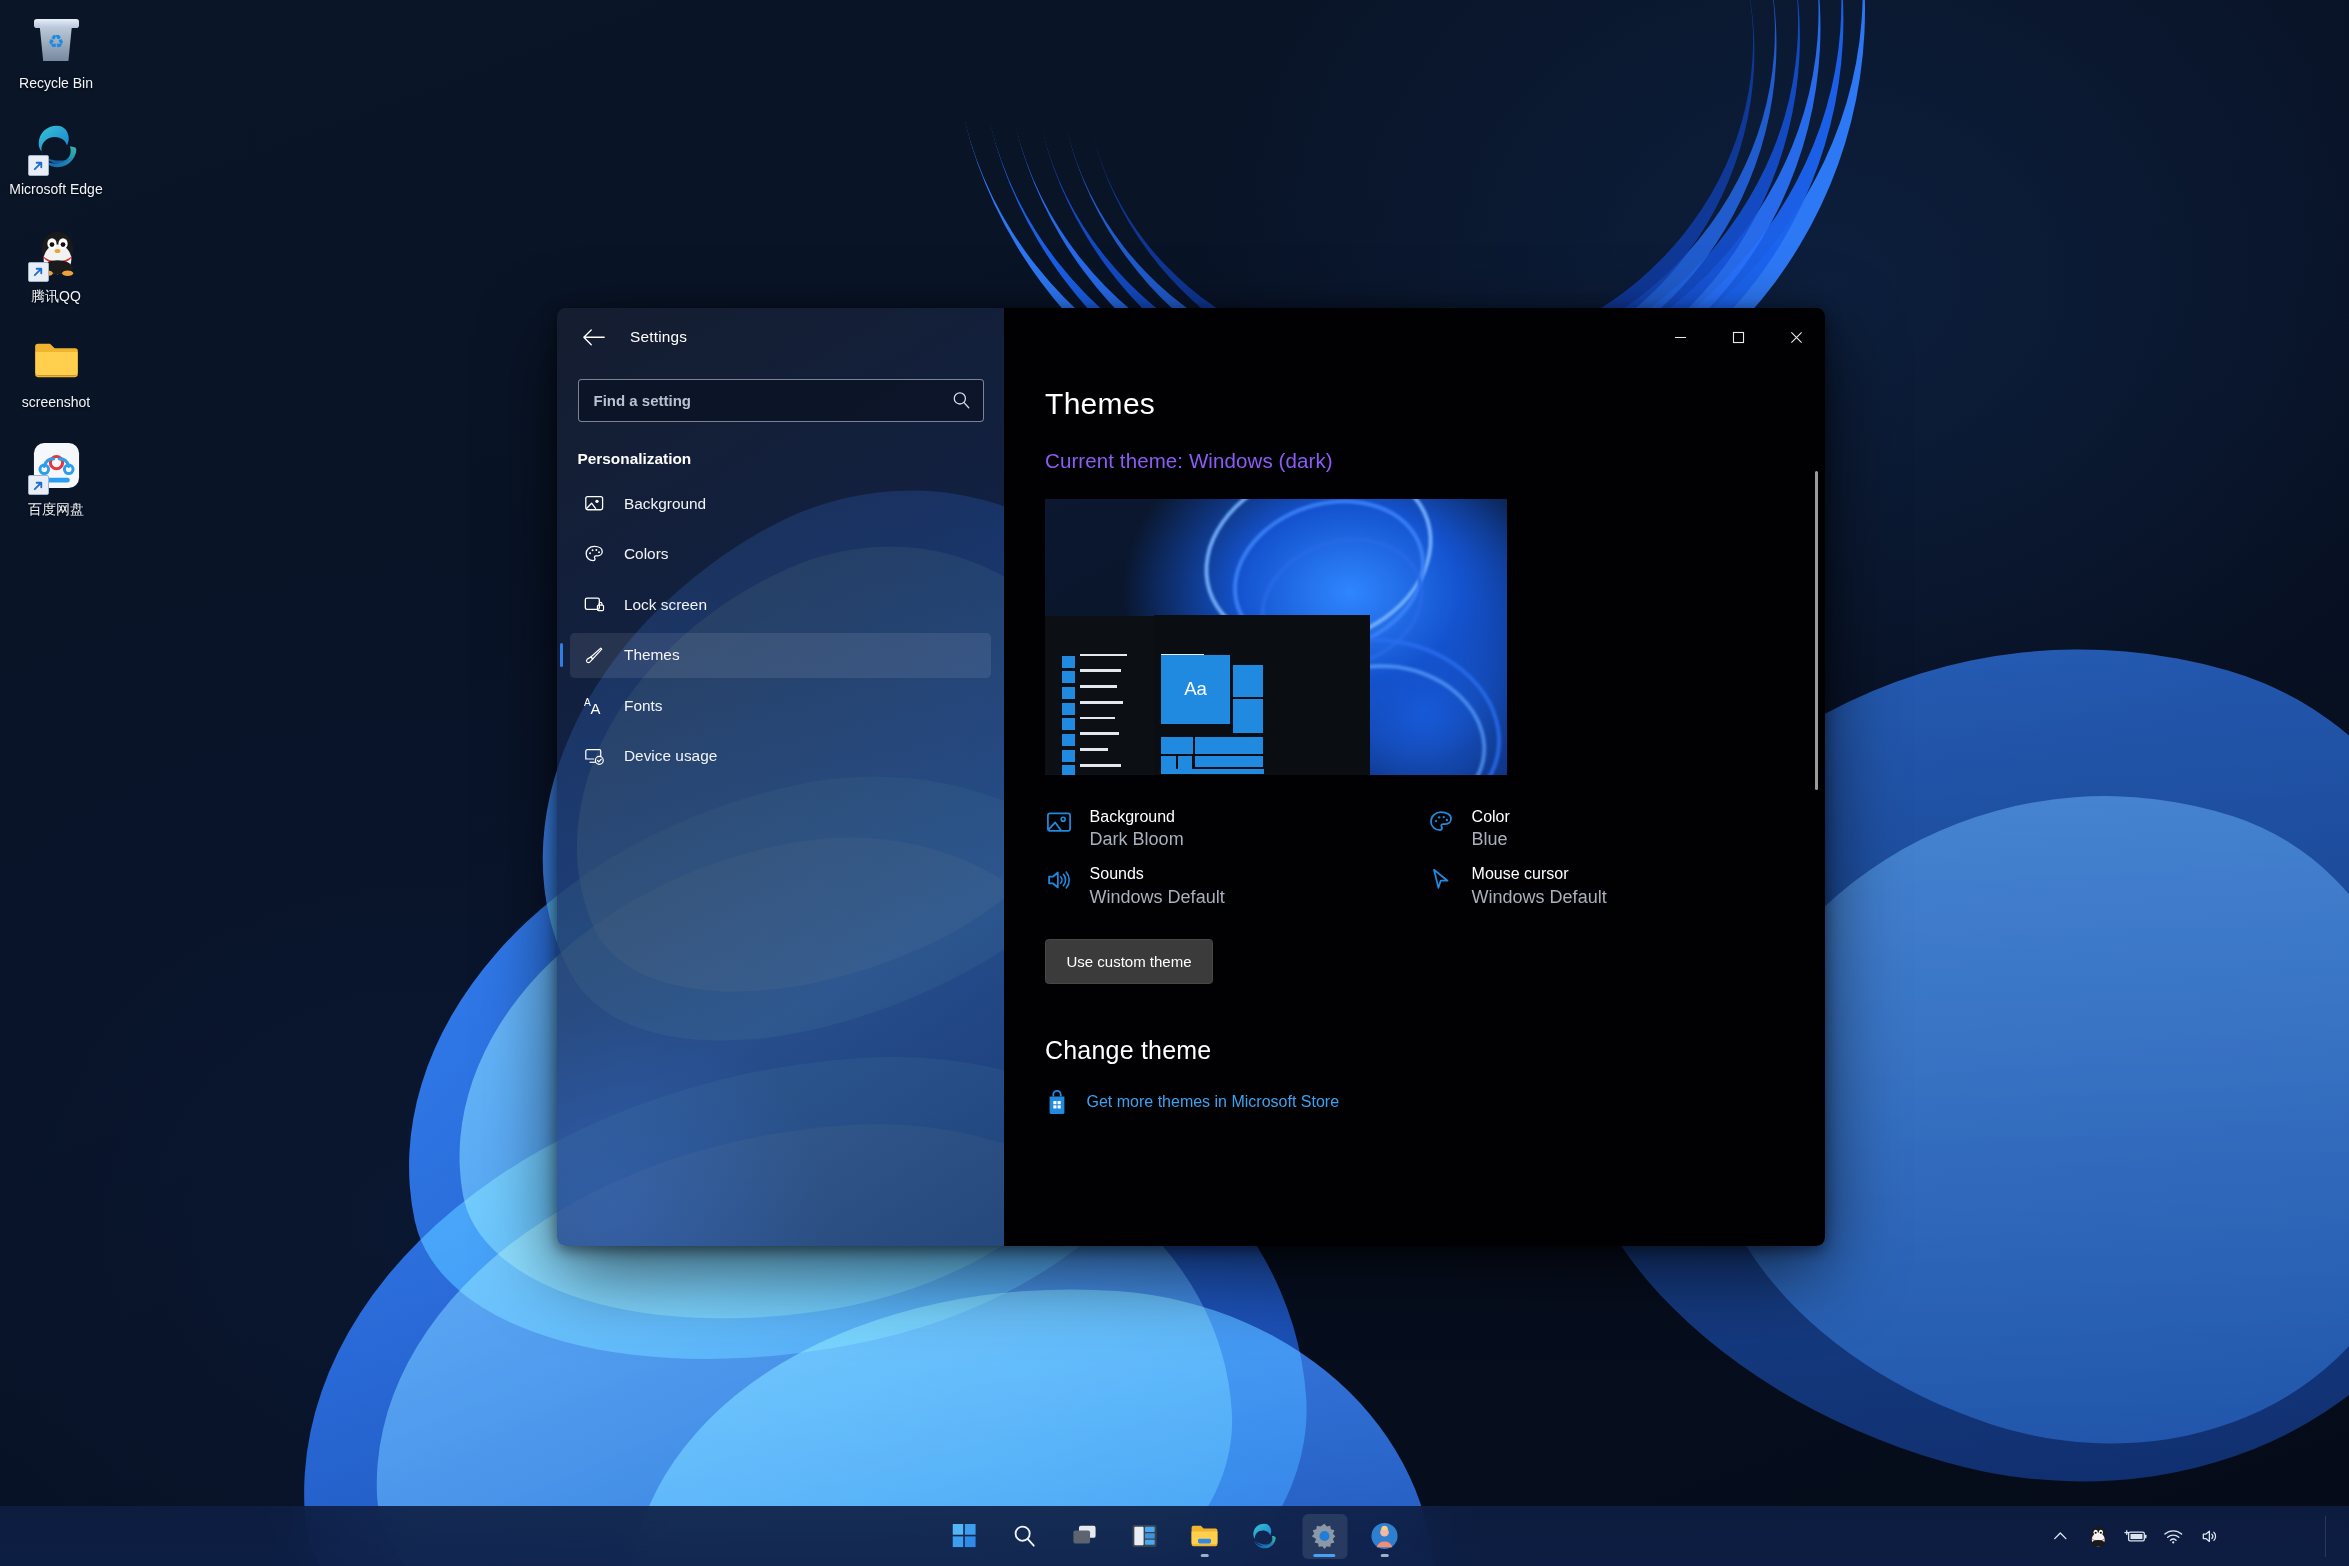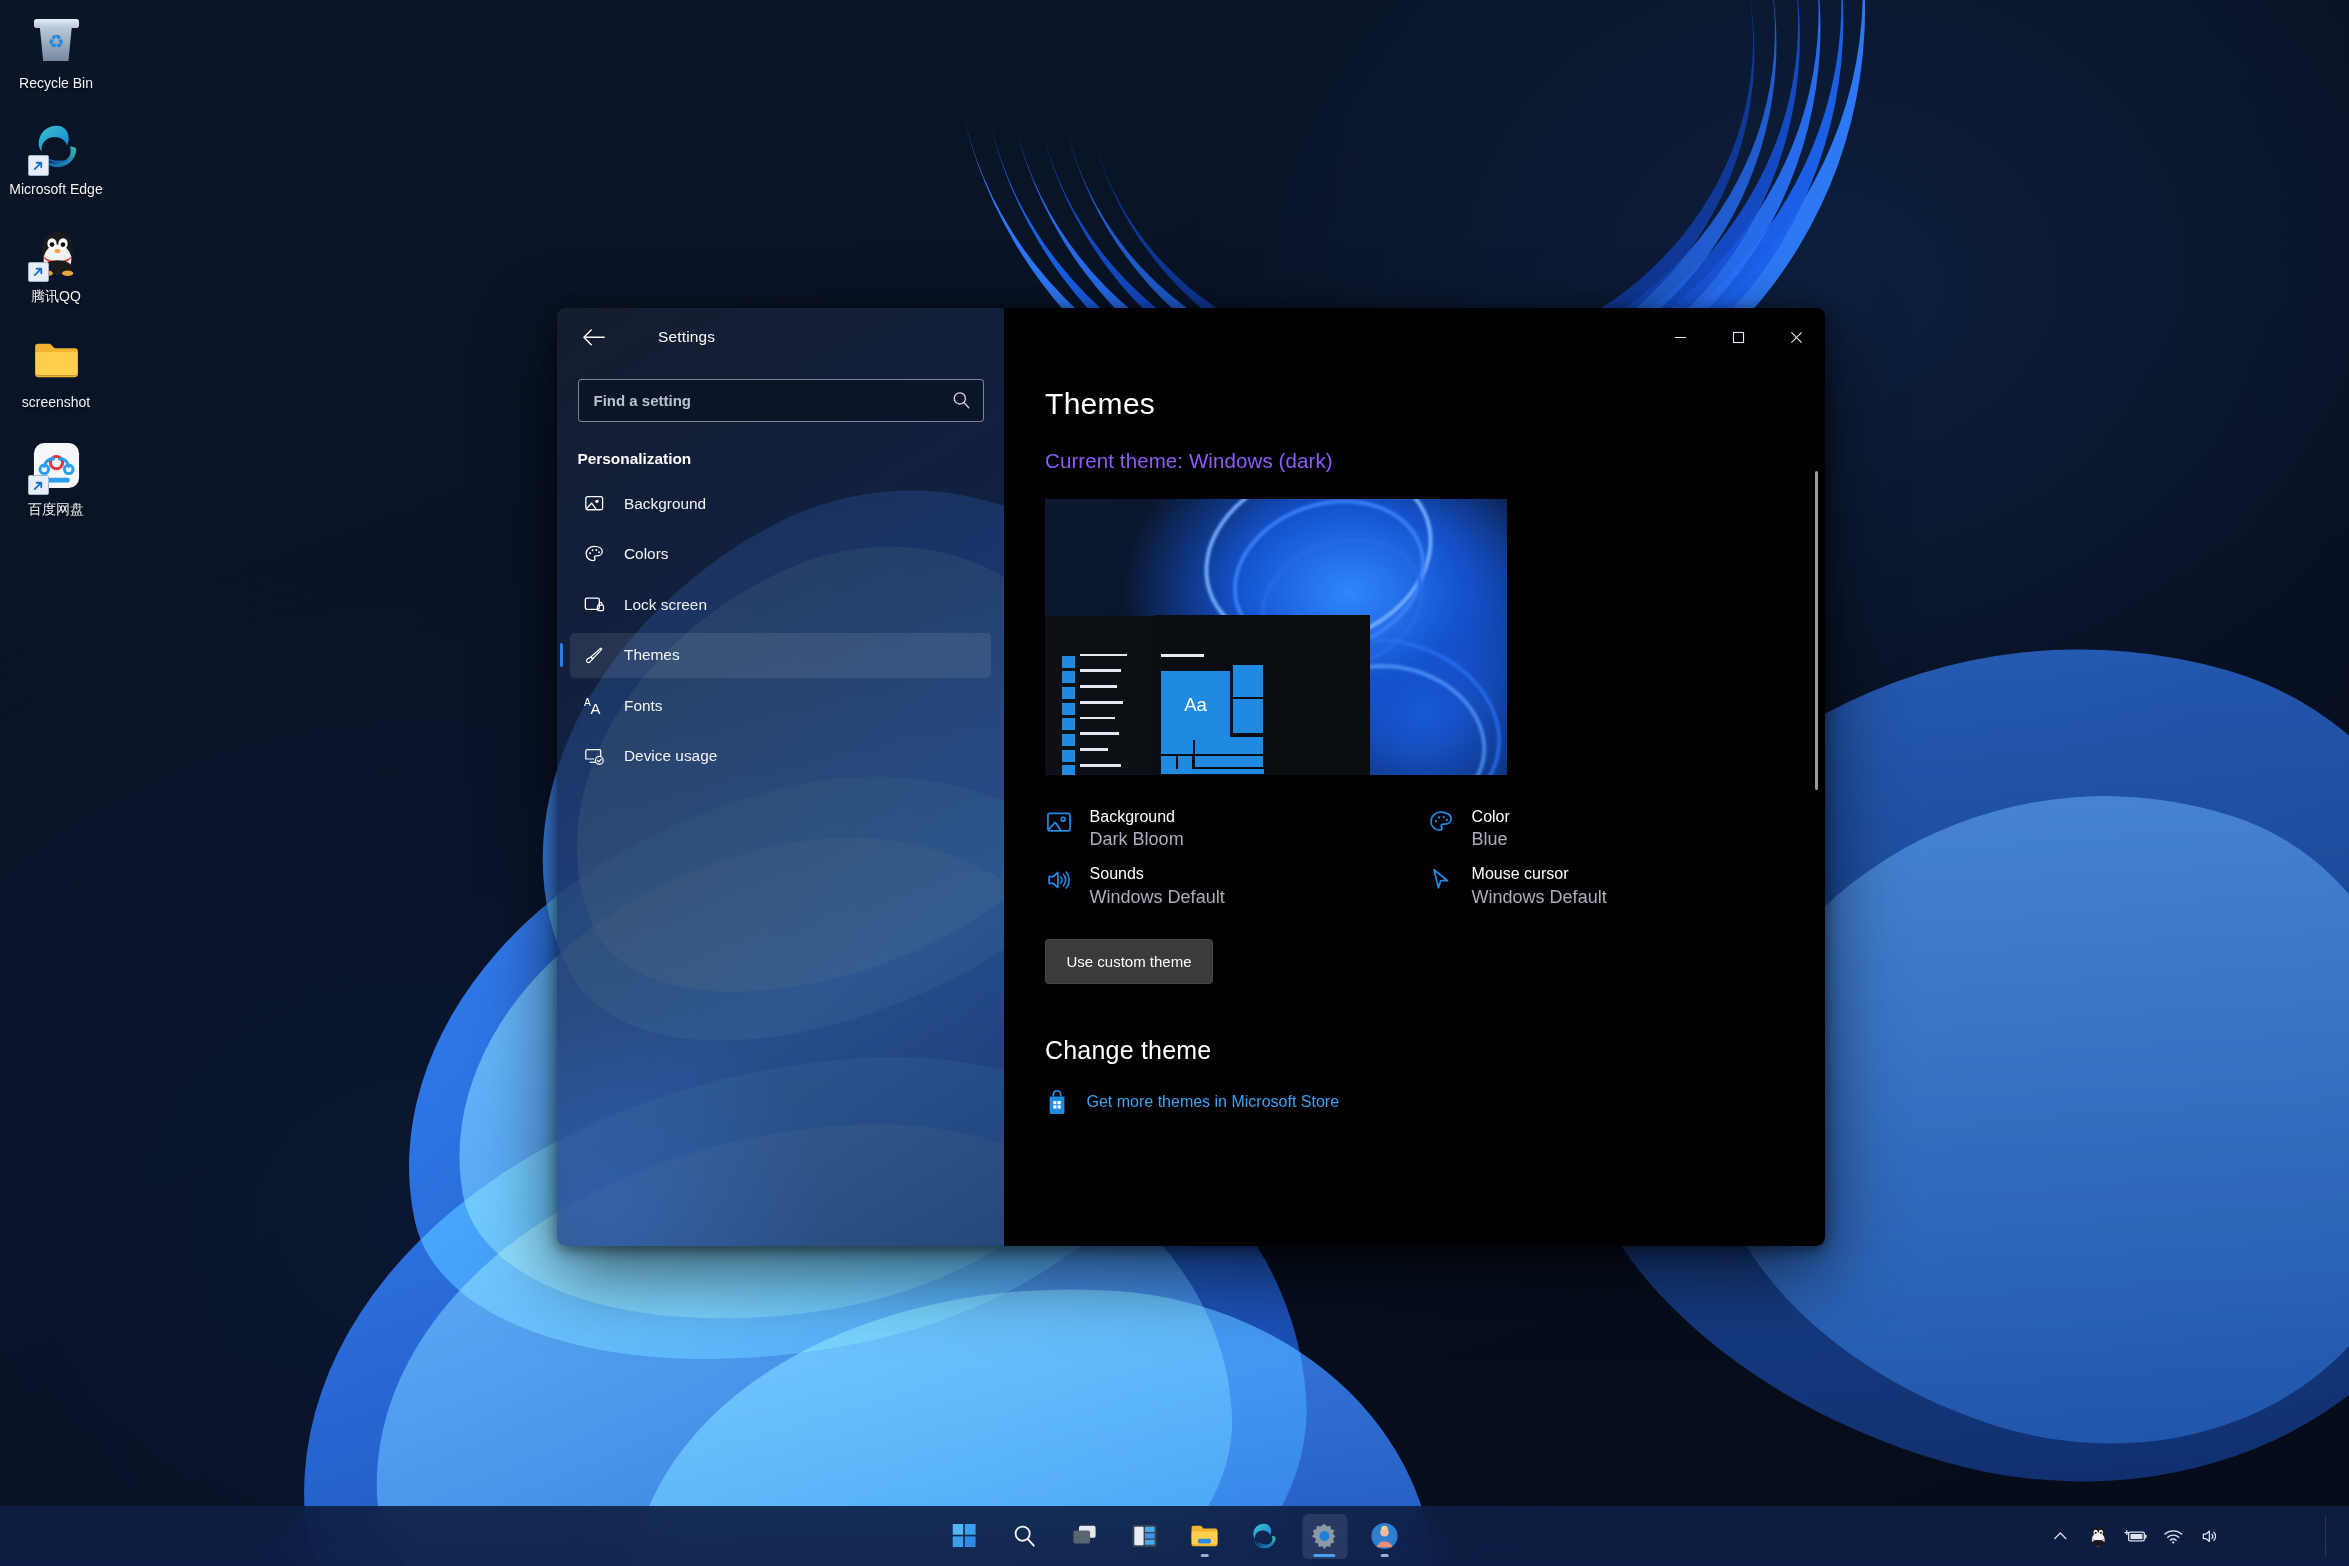--- a/index.html
+++ b/index.html
@@ -156,21 +156,20 @@
     pointer-events:none;
   }
 
   #titlebar-left {
     height: 58px;
     display: flex;
     align-items: center;
     padding-left: 17px;
     position: relative;
     z-index: 3;
-    gap: 28px;
   }
   #back-btn {
     width: 39px; height: 32px;
     display:flex; align-items:center; justify-content:center;
     border-radius: 3.7px;
     cursor: default;
   }
   #app-title {
     margin-left: 17px;
     color: #ffffff;
@@ -343,21 +342,21 @@
     left: 35px; top: 155px;
   }
   .tp-line-col i {
     display:block; height: 2.8px; background: #e3e7ee; margin-bottom: 13px;
   }
   .tp-hdr-line {
     position: absolute; left: 116px; top: 155px;
     width: 43px; height: 3.7px; background:#e7ebf2;
   }
   .tp-aa {
-    position: absolute; left: 116px; top: 172px;
+    position: absolute; left: 116px; top: 156px;
     width: 69px; height: 69px;
     background: #1f8ae0;
     color: #ffffff;
     font-size: 18.6px;
     display:flex; align-items:center; justify-content:center;
   }
   .tp-blk { position:absolute; background: #1f8ae0; }
 
   
   #attrs {

